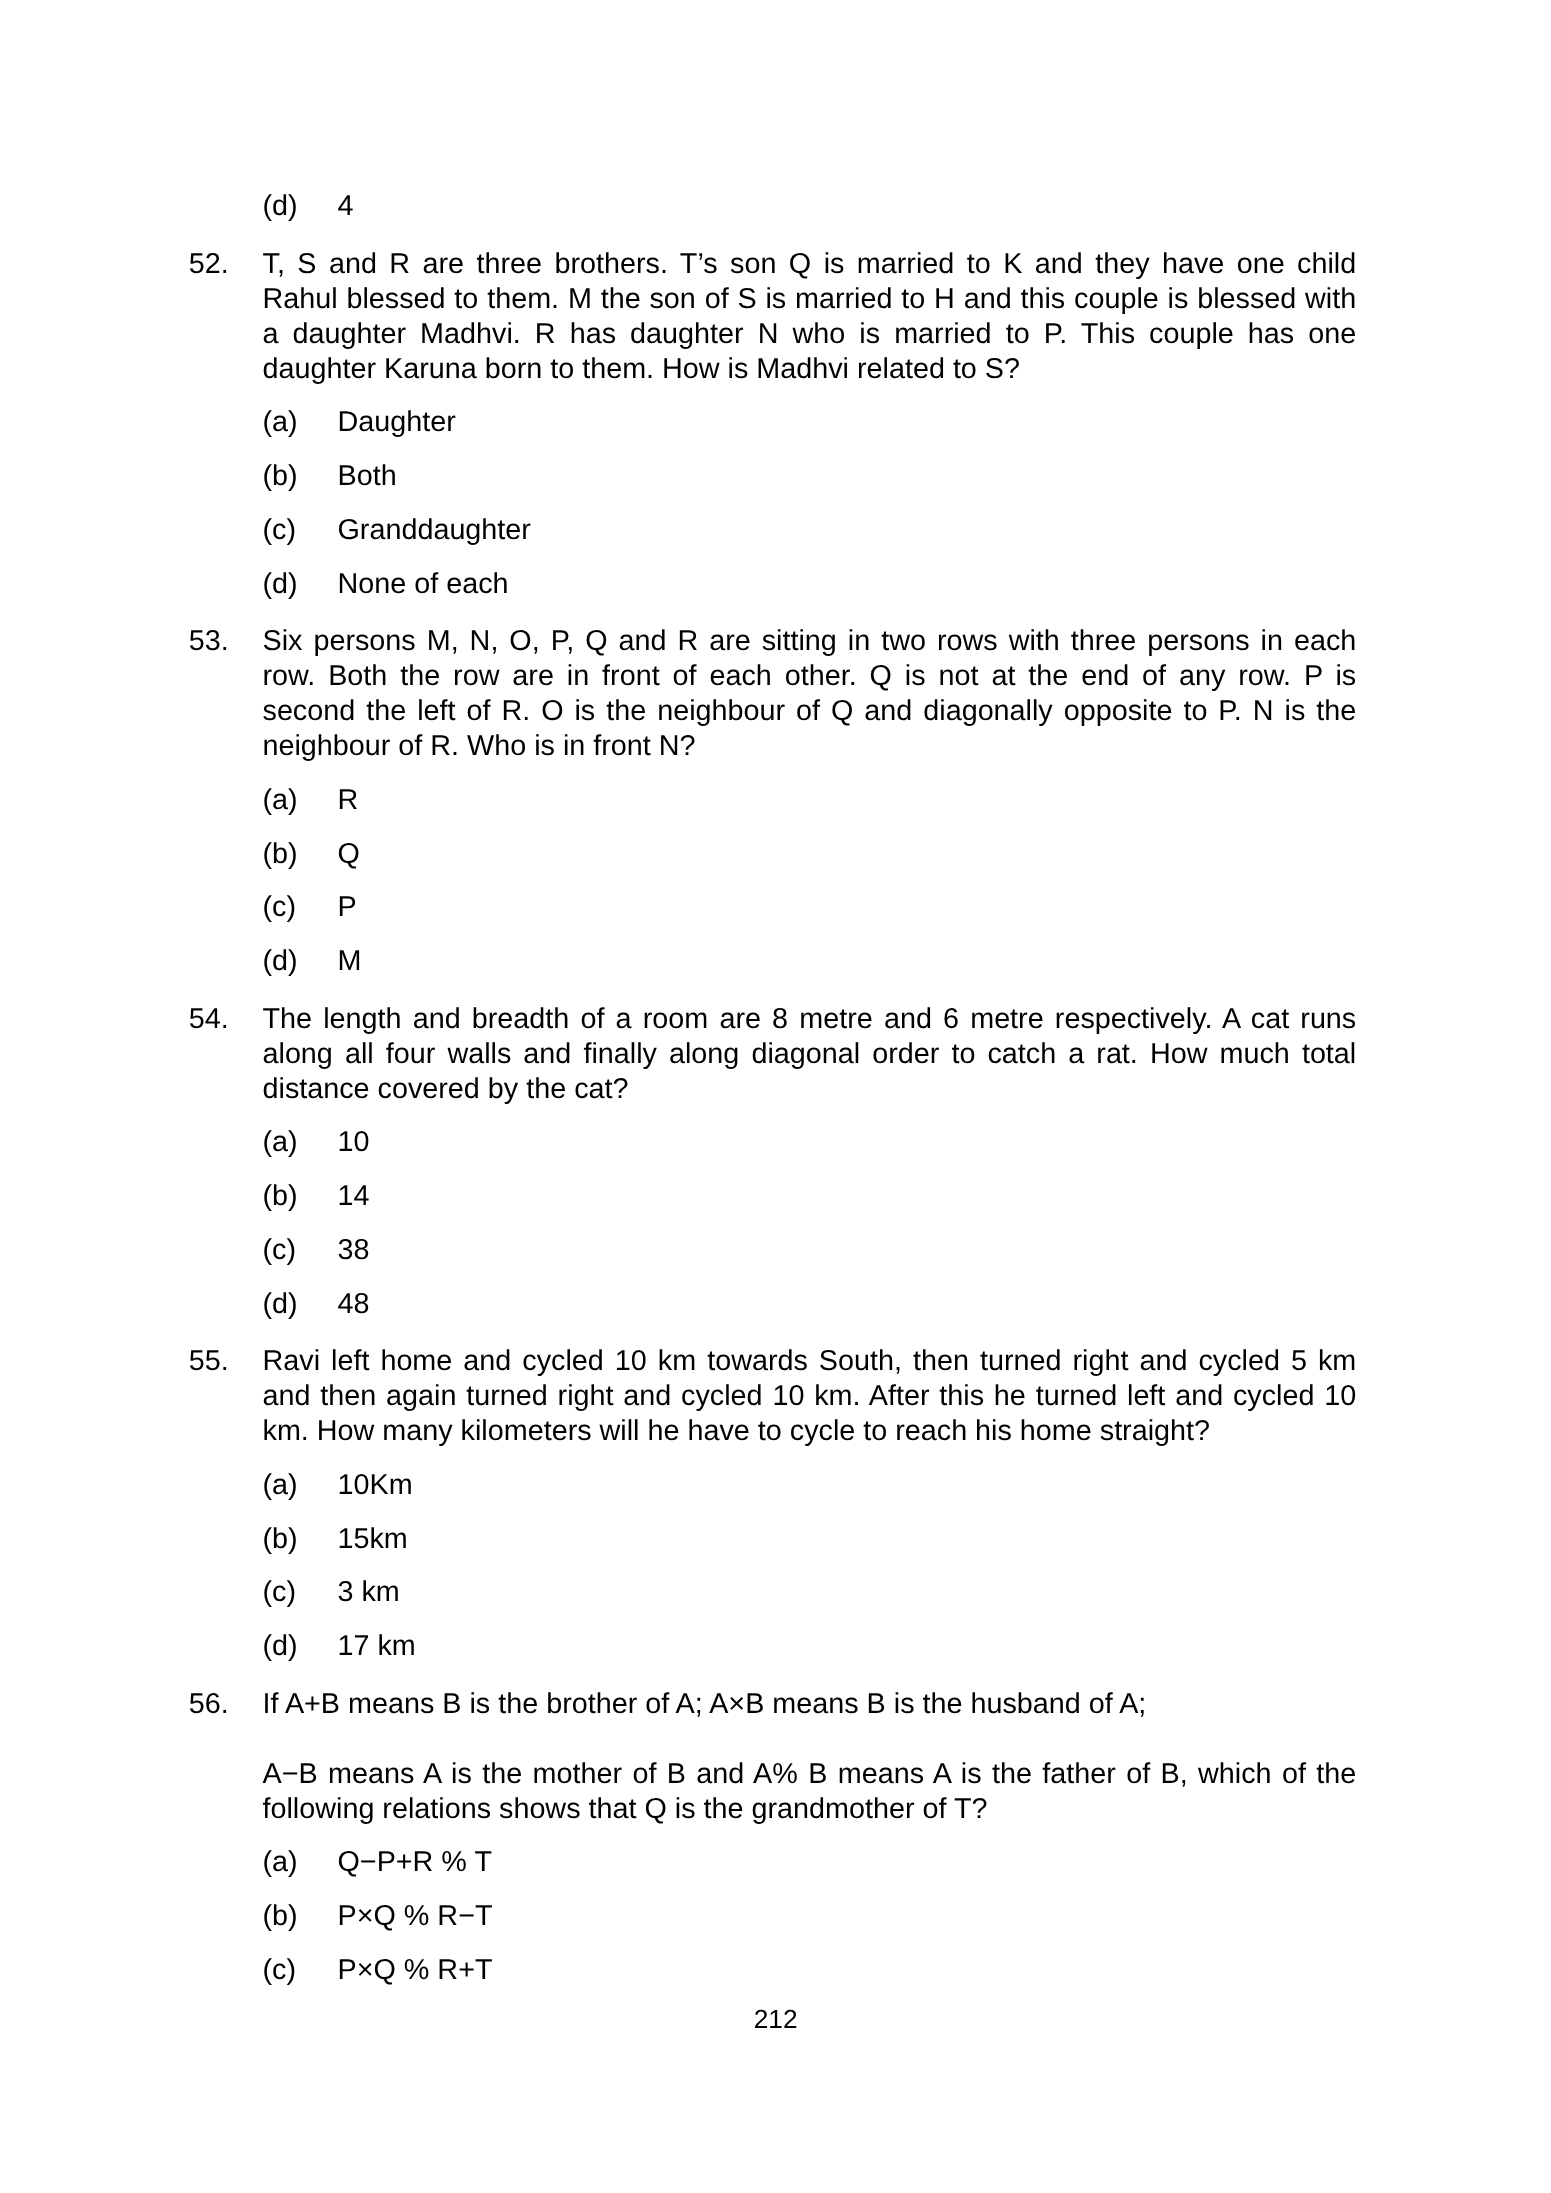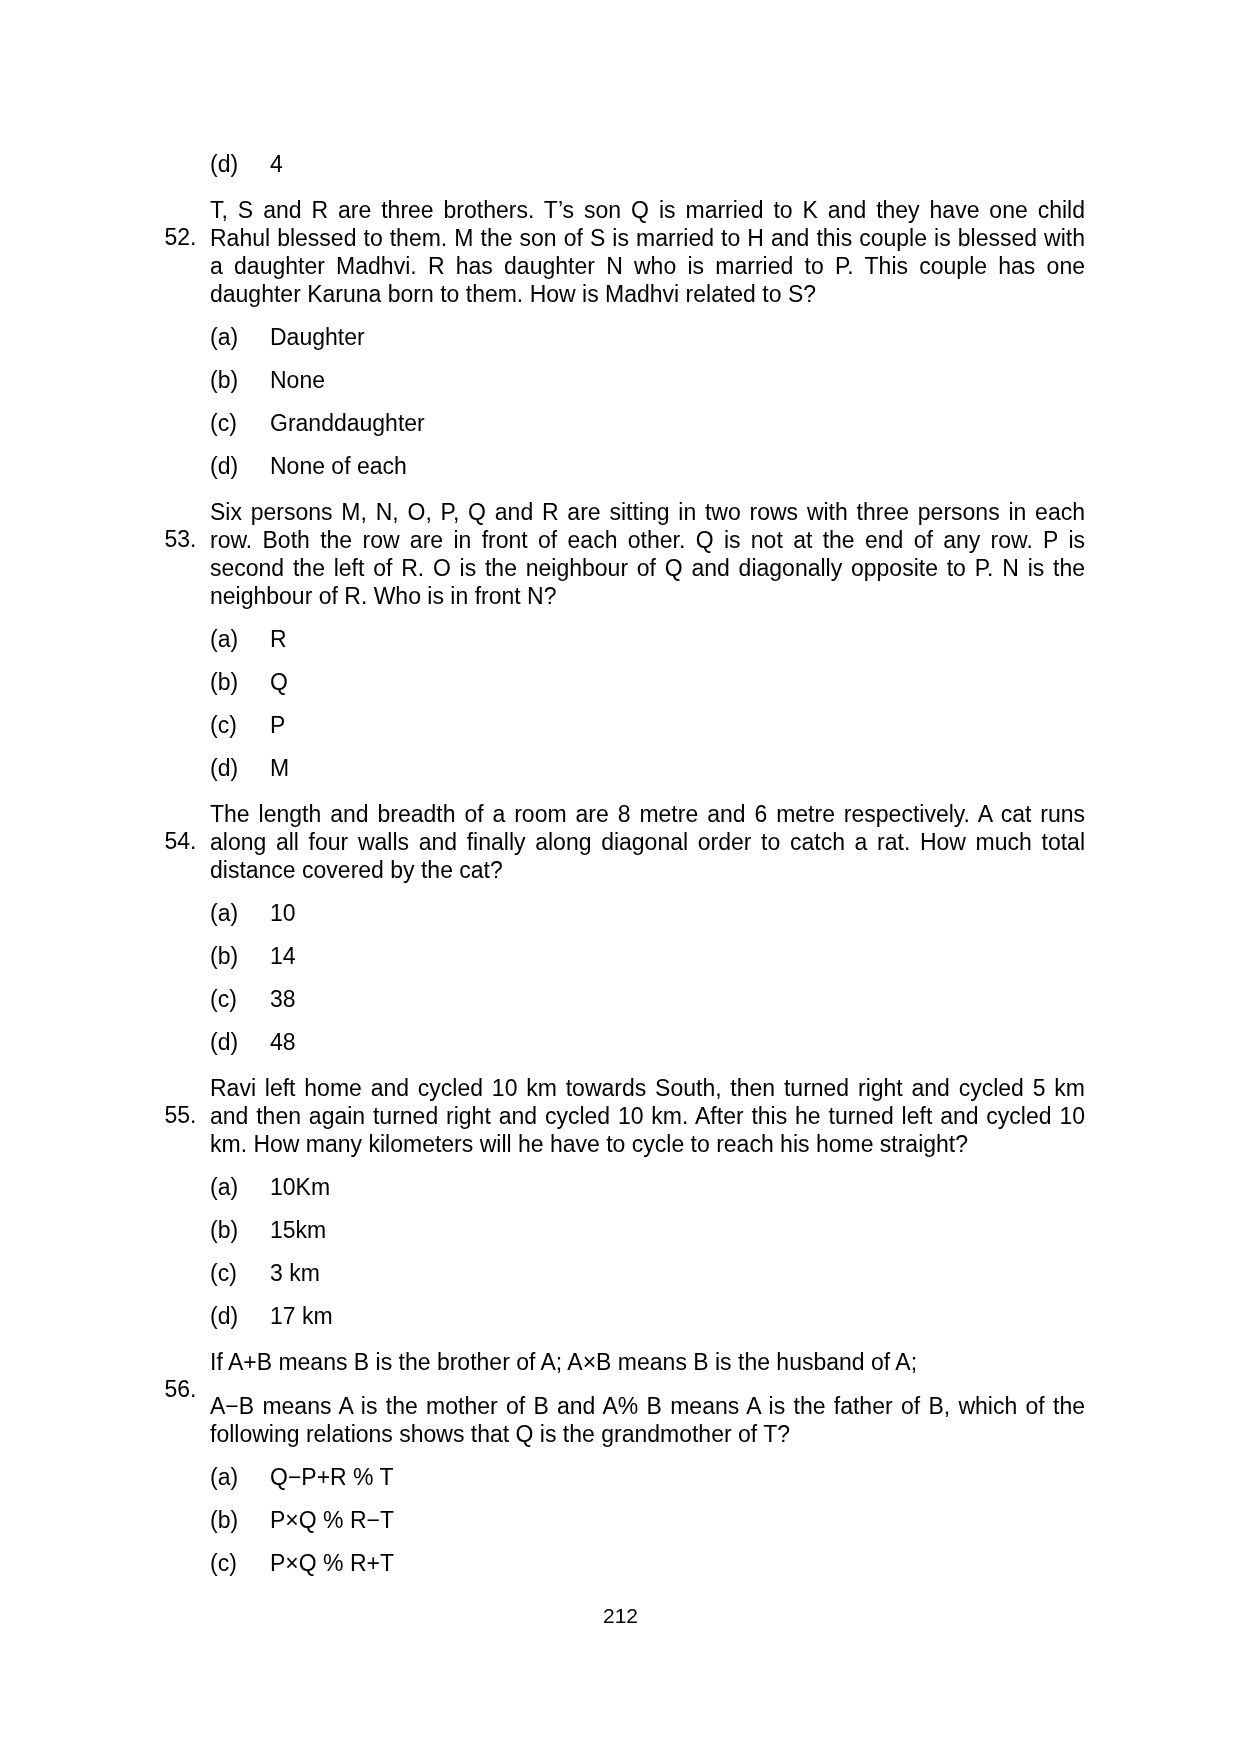--- a/index.html
+++ b/index.html
@@ -19,24 +19,24 @@
     width: 934px;
     font-size: 23px;
     line-height: 28px;
   }
   .qblock {
     display: grid;
     grid-template-columns: 59px 1fr;
     margin-top: 18px;
   }
   .qblock.first { margin-top: 0; }
-  .qnum { text-align: center; margin-top: 27px; }
+  .qnum { text-align: left; }
   .qbody { }
   .qtext { text-align: justify; }
-  .qtext.second { margin-top: 16px; }
+  .qtext.second { margin-top: 28px; }
   .opt {
     display: grid;
     grid-template-columns: 60px 1fr;
     margin-top: 15px;
   }
   .opt.no-top { margin-top: 0; }
   .pagenum {
     position: absolute;
     top: 1602px;
     left: 0;
@@ -64,21 +64,21 @@
   <div class="qblock">
     <div class="qnum">52.</div>
     <div class="qbody">
       <div class="qtext">T, S and R are three brothers. T’s son Q is married to K and they have one child Rahul blessed to them. M the son of S is married to H and this couple is blessed with a daughter Madhvi. R has daughter N who is married to P. This couple has one daughter Karuna born to them. How is Madhvi related to S?</div>
       <div class="opt">
         <span>(a)</span>
         <span>Daughter</span>
       </div>
       <div class="opt">
         <span>(b)</span>
-        <span>None</span>
+        <span>Both</span>
       </div>
       <div class="opt">
         <span>(c)</span>
         <span>Granddaughter</span>
       </div>
       <div class="opt">
         <span>(d)</span>
         <span>None of each</span>
       </div>
     </div>

